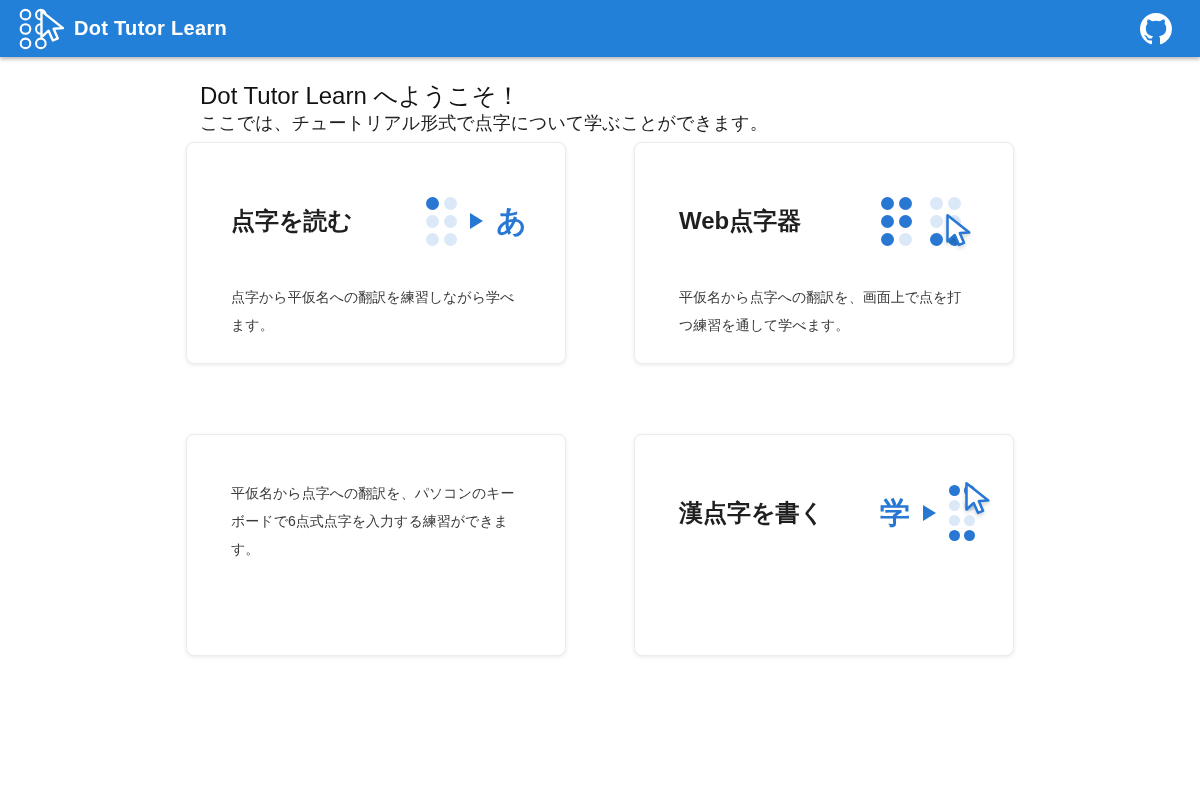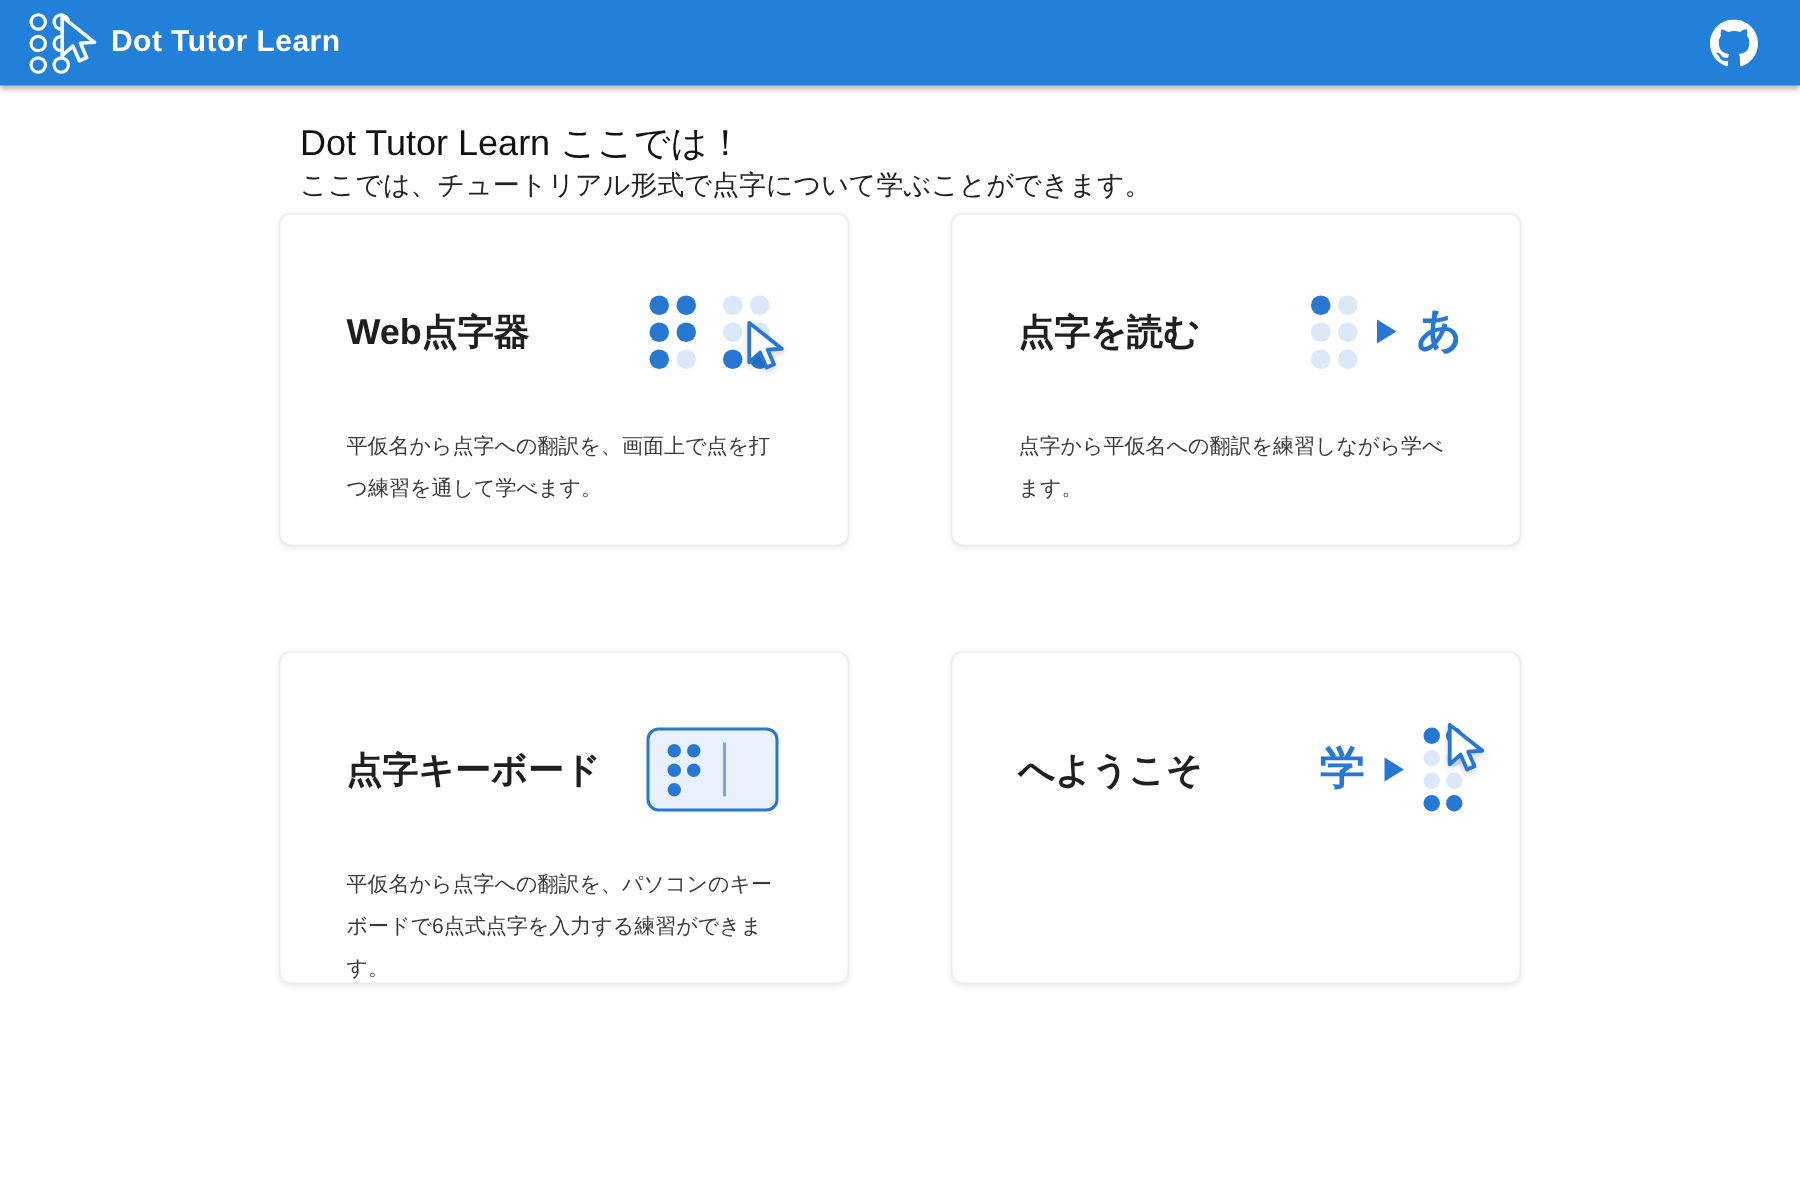--- a/index.html
+++ b/index.html
@@ -109,25 +109,44 @@
   </a>
   <a class="gh-link">
     <svg width="32" height="32" viewBox="0 0 16 16">
       <path fill="#ffffff" d="M8 0C3.58 0 0 3.58 0 8c0 3.54 2.29 6.53 5.47 7.59.4.07.55-.17.55-.38 0-.19-.01-.82-.01-1.49-2.01.37-2.53-.49-2.69-.94-.09-.23-.48-.94-.82-1.13-.28-.15-.68-.52-.01-.53.63-.01 1.08.58 1.23.82.72 1.21 1.87.87 2.33.66.07-.52.28-.87.51-1.07-1.78-.2-3.64-.89-3.64-3.95 0-.87.31-1.59.82-2.15-.08-.2-.36-1.02.08-2.12 0 0 .67-.21 2.2.82.64-.18 1.32-.27 2-.27s1.36.09 2 .27c1.53-1.04 2.2-.82 2.2-.82.44 1.1.16 1.92.08 2.12.51.56.82 1.27.82 2.15 0 3.07-1.87 3.75-3.65 3.95.29.25.54.73.54 1.48 0 1.07-.01 1.93-.01 2.2 0 .21.15.46.55.38A8.01 8.01 0 0 0 16 8c0-4.42-3.58-8-8-8Z"></path>
     </svg>
   </a>
 </header>
 
 <main>
   <section class="welcome">
-    <h2>Dot Tutor Learn ここでは！</h2>
+    <h2>Dot Tutor Learn へようこそ！</h2>
     <p>ここでは、チュートリアル形式で点字について学ぶことができます。</p>
   </section>
 
   <div class="grid">
+
+    <a class="card">
+      <div class="card-head">
+        <h3 class="card-title">点字を読む</h3>
+        <div class="icon-read">
+          <div class="braille">
+              <span class="dot on"></span>
+              <span class="dot"></span>
+              <span class="dot"></span>
+              <span class="dot"></span>
+              <span class="dot"></span>
+              <span class="dot"></span>
+            </div>
+          <span class="tri"></span>
+          <span class="blue-char">あ</span>
+        </div>
+      </div>
+      <p class="card-desc">点字から平仮名への翻訳を練習しながら学べます。</p>
+    </a>
 
     <a class="card">
       <div class="card-head">
         <h3 class="card-title">Web点字器</h3>
         <div class="icon-writer">
           <div class="braille">
               <span class="dot on"></span>
               <span class="dot on"></span>
               <span class="dot on"></span>
               <span class="dot on"></span>
@@ -144,59 +163,26 @@
             </div>
           <svg class="cursor" width="30" height="36" viewBox="0 0 20 24">
             <path d="M3 1.5 L3 19 L7.8 14.7 L10.7 21.3 L14 19.9 L11.2 13.4 L17.5 13 Z"></path>
           </svg>
         </div>
       </div>
       <p class="card-desc">平仮名から点字への翻訳を、画面上で点を打つ練習を通して学べます。</p>
     </a>
 
     <a class="card">
+      <p class="card-desc">平仮名から点字への翻訳を、パソコンのキーボードで6点式点字を入力する練習ができます。</p>
+    </a>
+
+    <a class="card">
       <div class="card-head">
-        <h3 class="card-title">点字を読む</h3>
-        <div class="icon-read">
-          <div class="braille">
-              <span class="dot on"></span>
-              <span class="dot"></span>
-              <span class="dot"></span>
-              <span class="dot"></span>
-              <span class="dot"></span>
-              <span class="dot"></span>
-            </div>
-          <span class="tri"></span>
-          <span class="blue-char">あ</span>
-        </div>
-      </div>
-      <p class="card-desc">点字から平仮名への翻訳を練習しながら学べます。</p>
-    </a>
-
-    <a class="card">
-      <div class="card-head">
-        <h3 class="card-title">点字キーボード</h3>
-        <div class="kbd-icon">
-          <div class="braille sm">
-              <span class="dot on"></span>
-              <span class="dot on"></span>
-              <span class="dot on"></span>
-              <span class="dot on"></span>
-              <span class="dot on"></span>
-              <span class="dot none"></span>
-            </div>
-          <span class="caret"></span>
-        </div>
-      </div>
-      <p class="card-desc">平仮名から点字への翻訳を、パソコンのキーボードで6点式点字を入力する練習ができます。</p>
-    </a>
-
-    <a class="card">
-      <div class="card-head">
-        <h3 class="card-title">へようこそ</h3>
+        <h3 class="card-title">漢点字を書く</h3>
         <div class="icon-write">
           <span class="blue-char">学</span>
           <span class="tri"></span>
           <div class="cell-cursor-wrap">
             <div class="braille md">
                 <span class="dot on"></span>
                 <span class="dot on"></span>
                 <span class="dot"></span>
                 <span class="dot"></span>
                 <span class="dot"></span>

